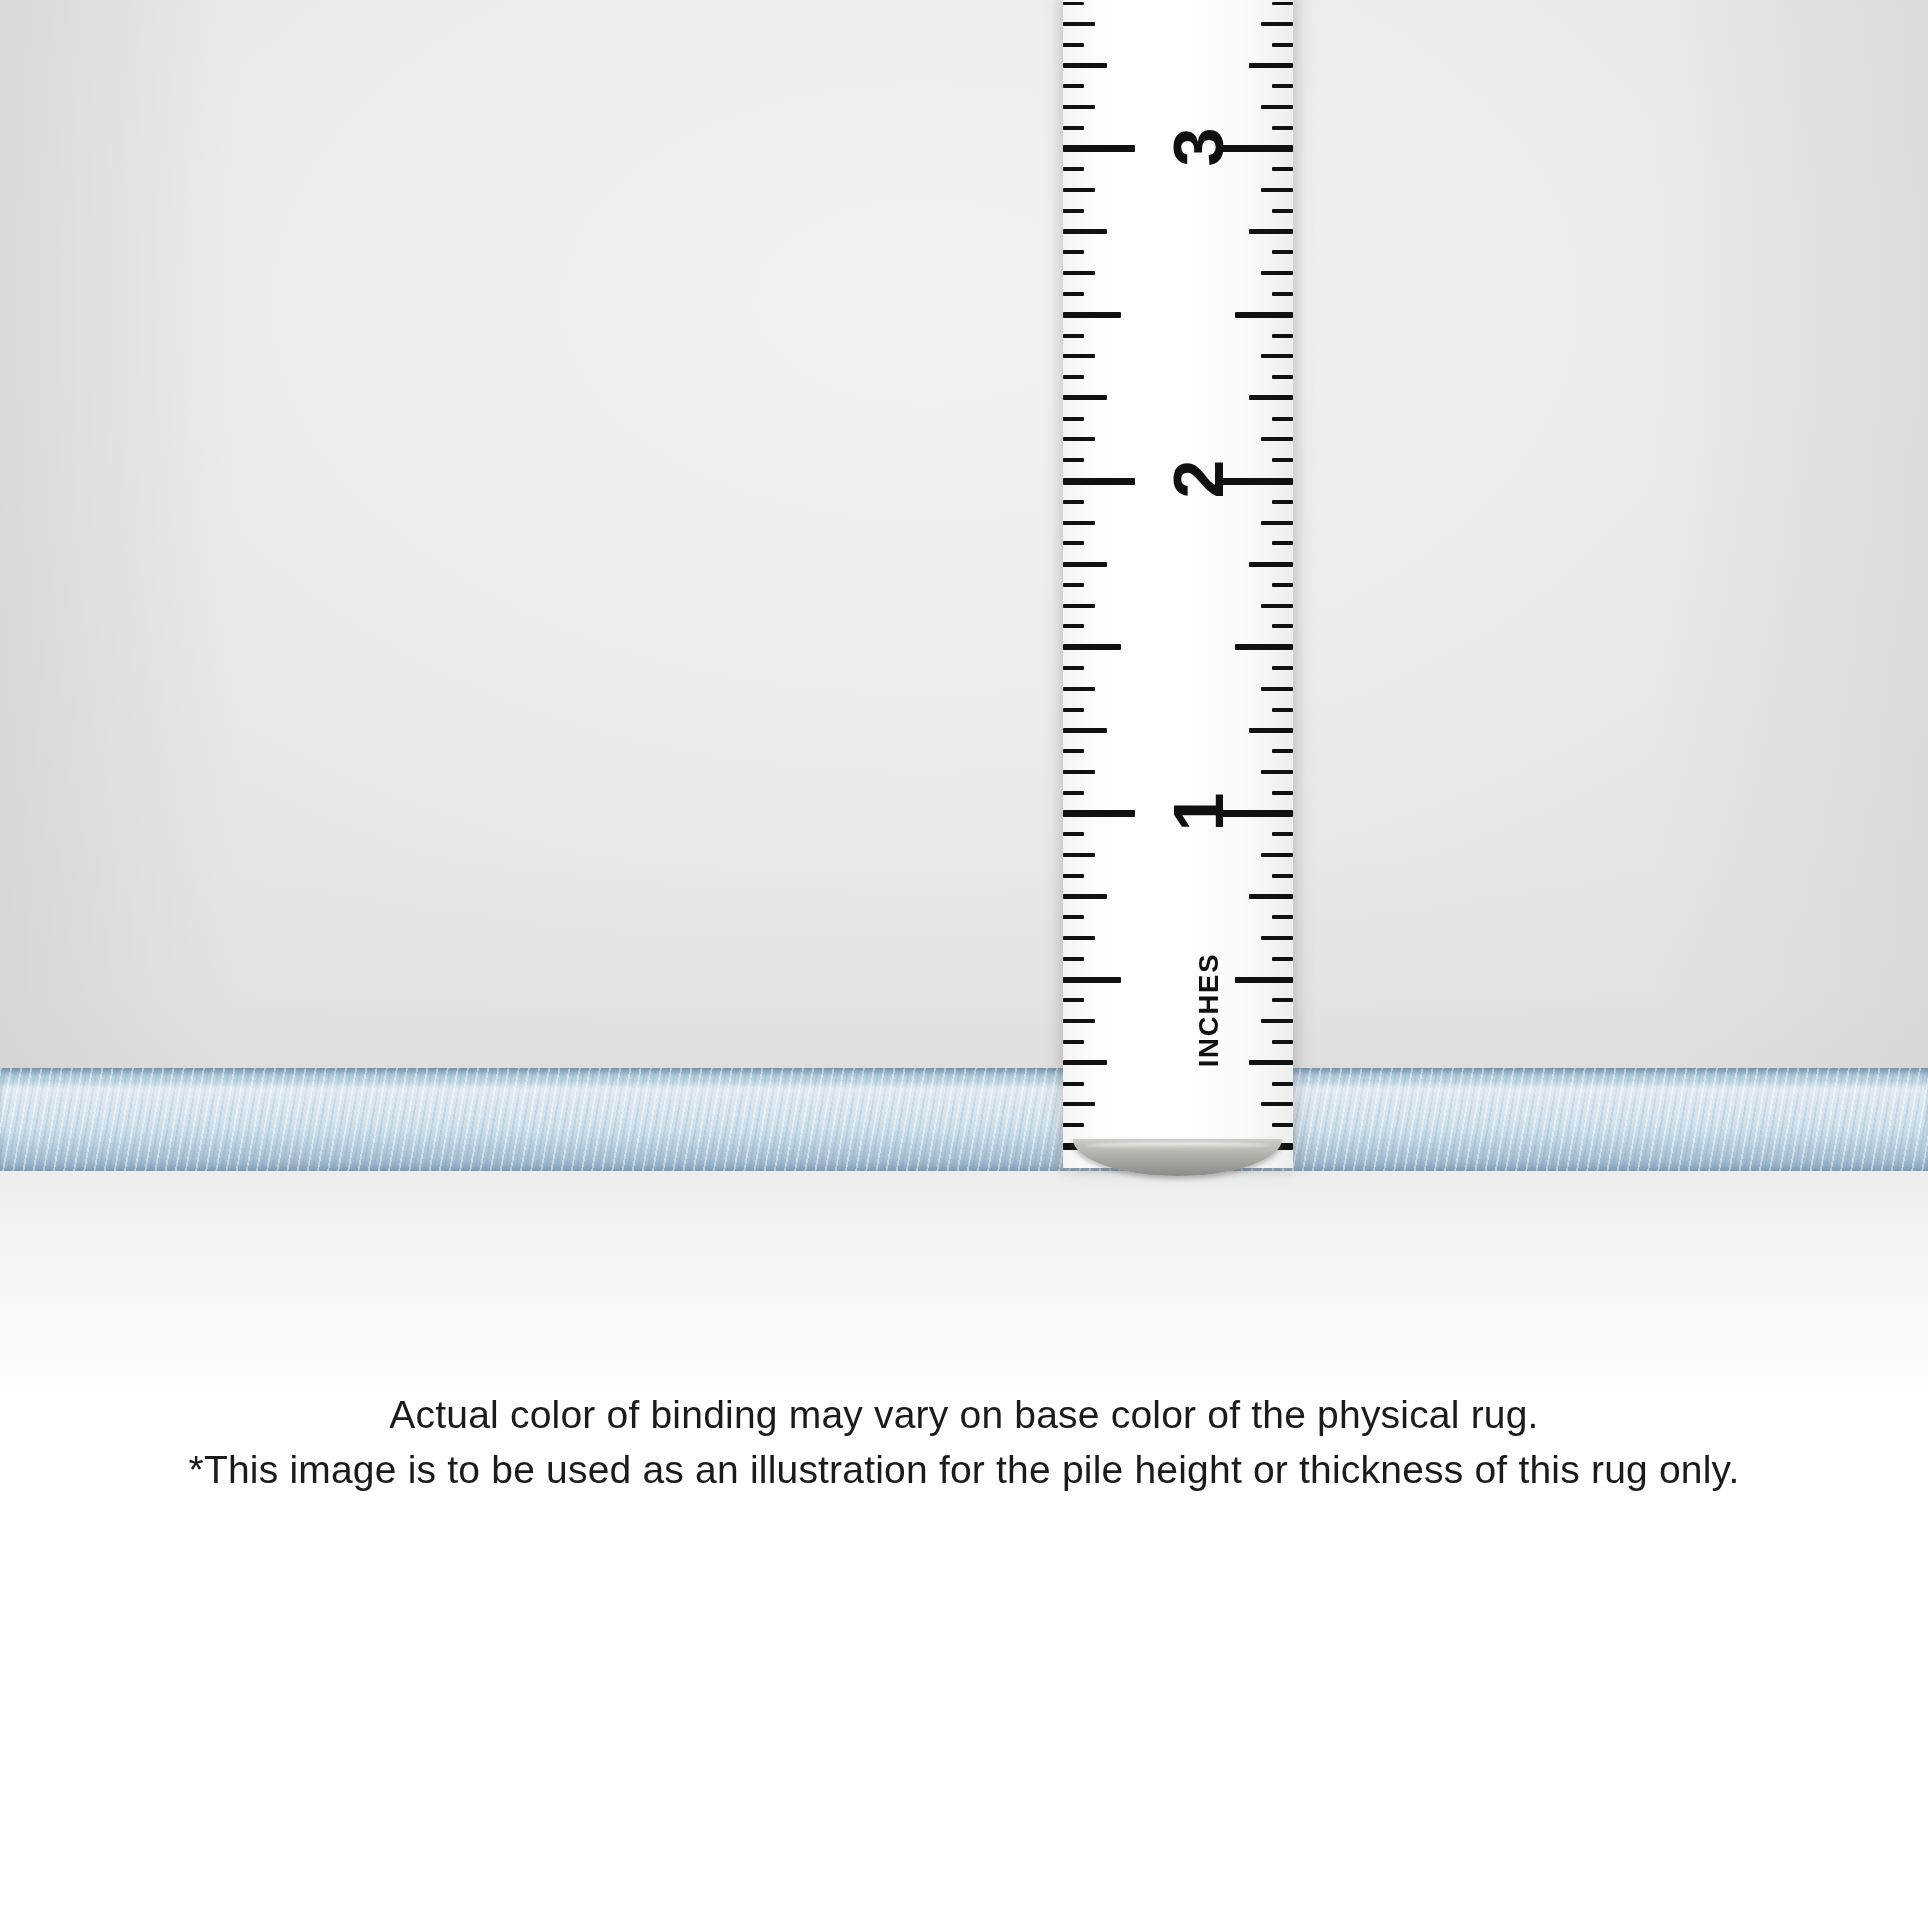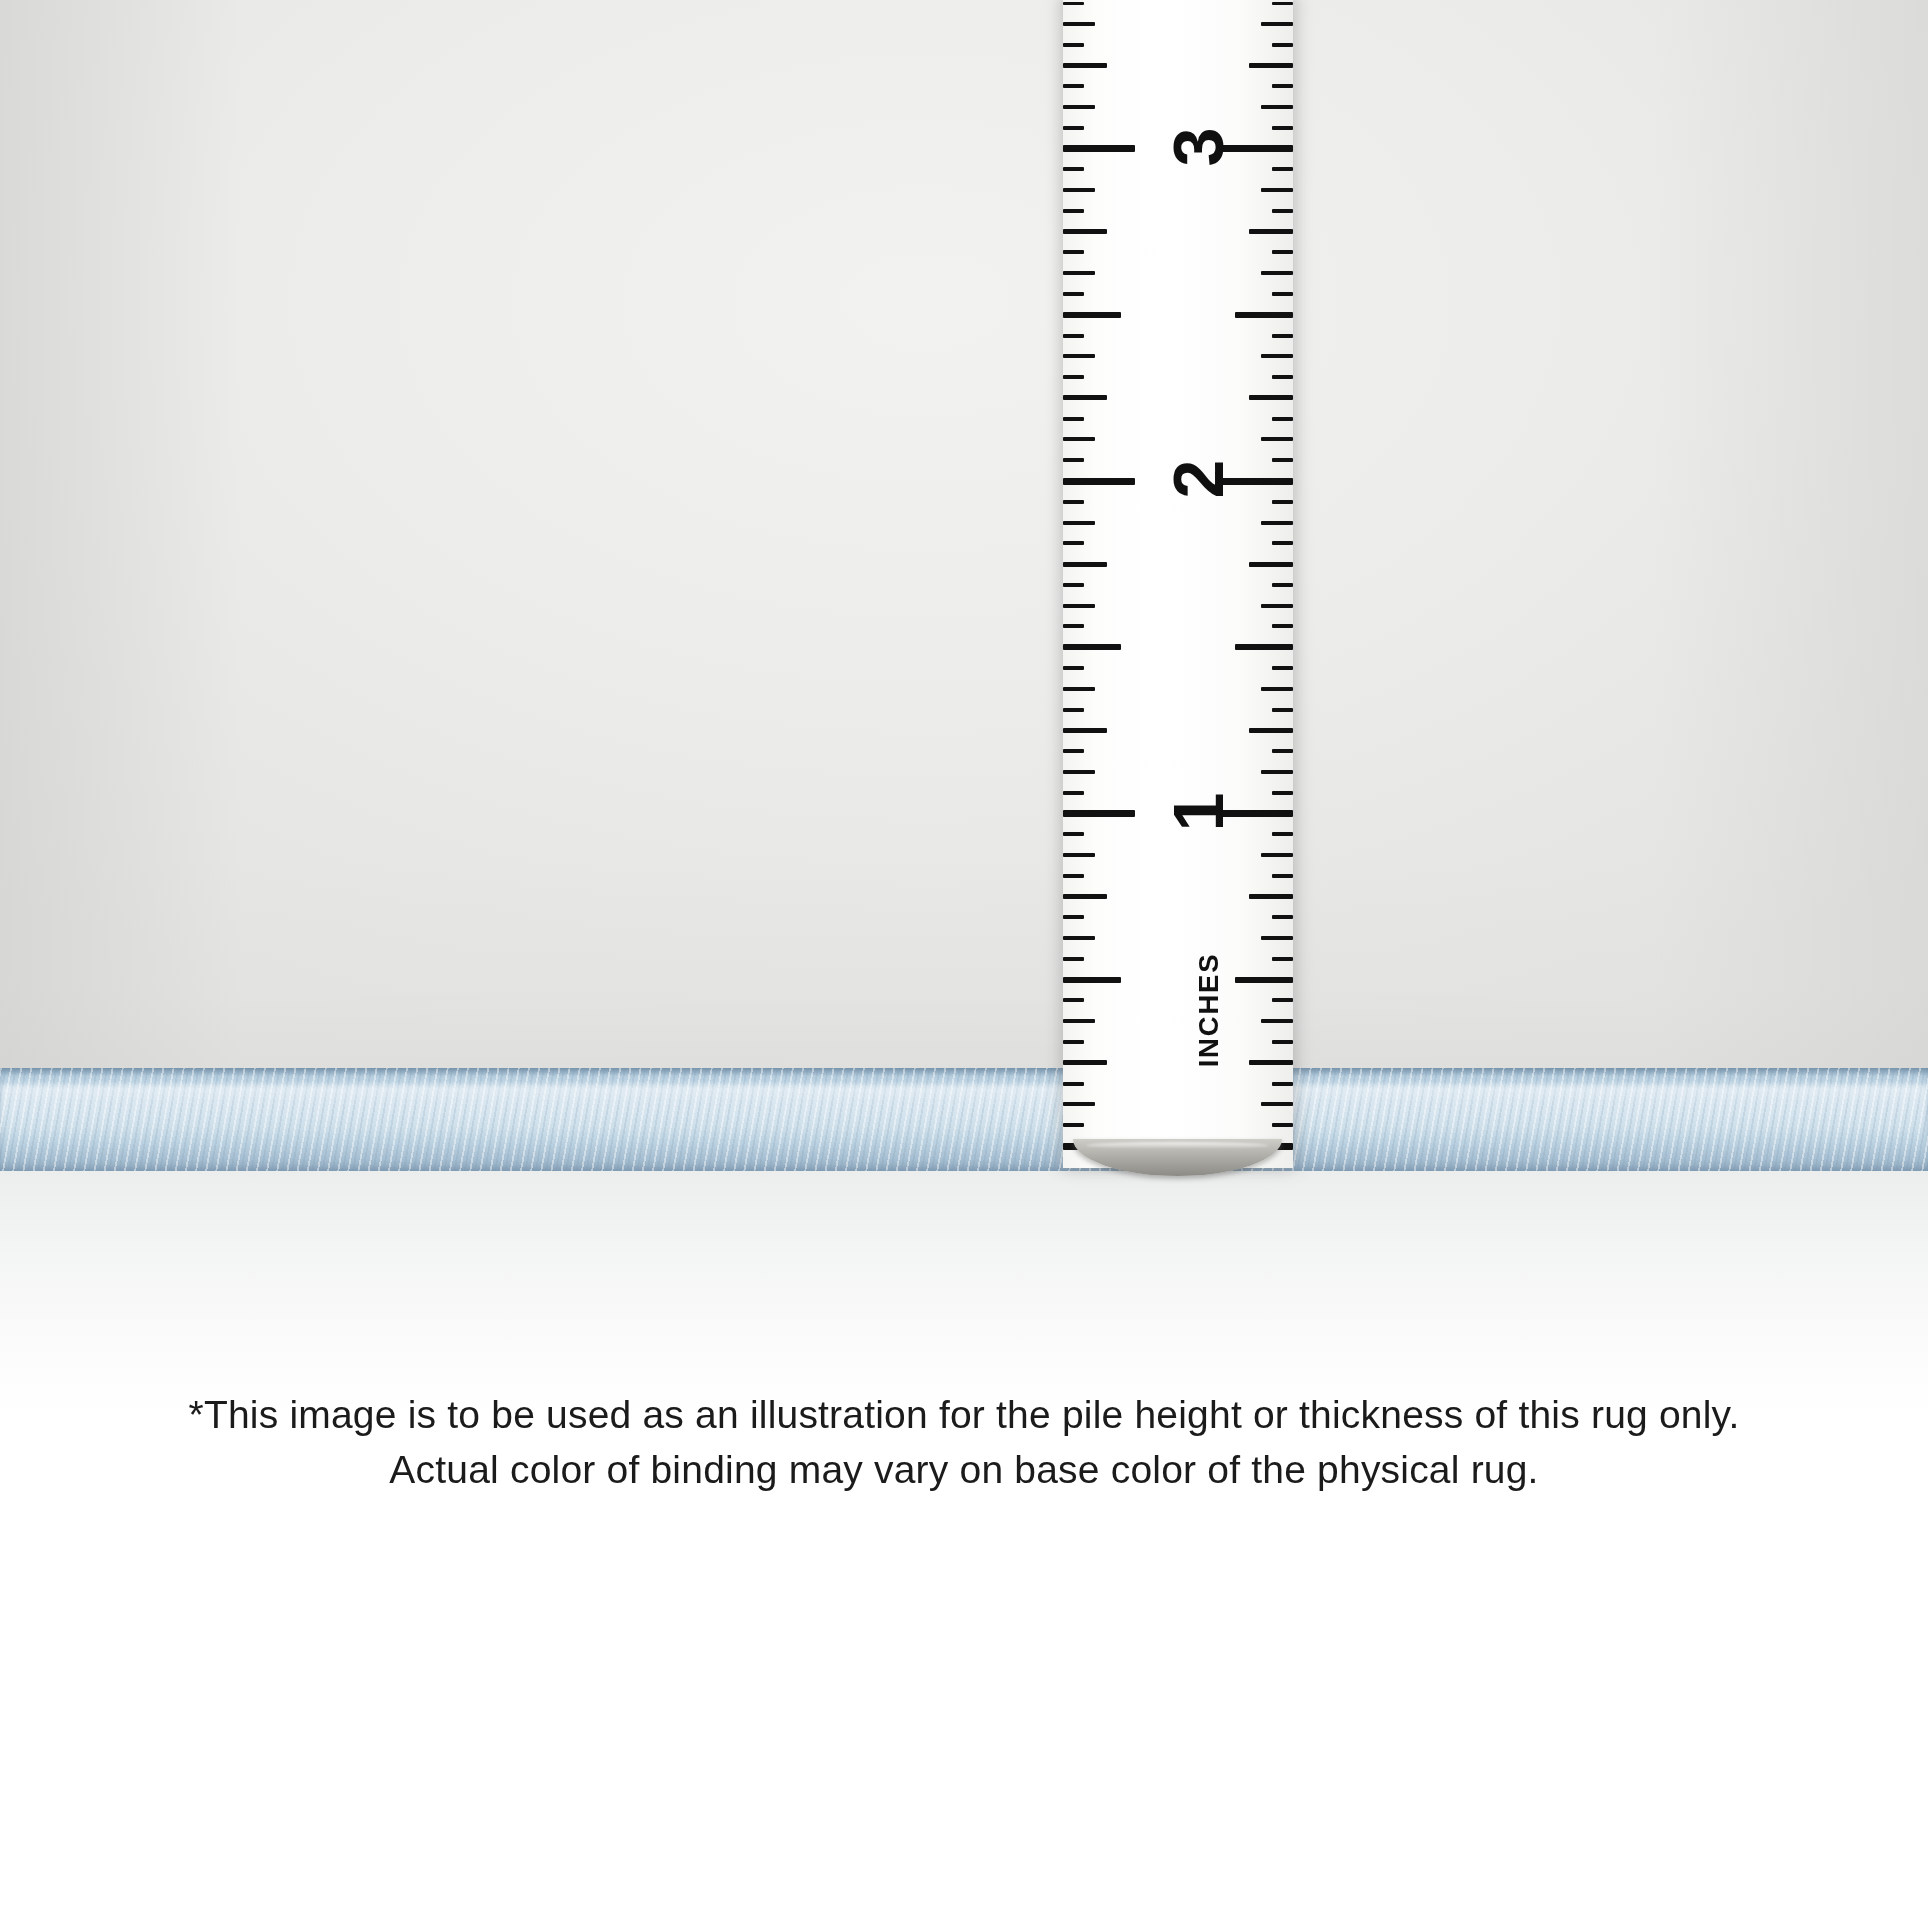--- a/index.html
+++ b/index.html
@@ -341,19 +341,19 @@
       <div class="num big" style="left: 99px; top: 781px; width: 73px; text-align: center;">1</div>
       <div class="num big" style="left: 99px; top: 448px; width: 73px; text-align: center;">2</div>
       <div class="num big" style="left: 99px; top: 116px; width: 73px; text-align: center;">3</div>
       <div class="inches-label" style="left: 81px; top: 998px; width: 129px; text-align: center;">INCHES</div>
     </div>
   <div class="ruler-tip">
     <div class="hl"></div>
   </div>
 
   <div class="caption">
+    <span class="line">Actual color of binding may vary on base color of the physical rug.</span>
     <span class="line">*This image is to be used as an illustration for the pile height or thickness of this rug only.</span>
-    <span class="line">Actual color of binding may vary on base color of the physical rug.</span>
   </div>
 
   <div class="caption-pad"></div>
 </div>
 
 
 </body></html>

